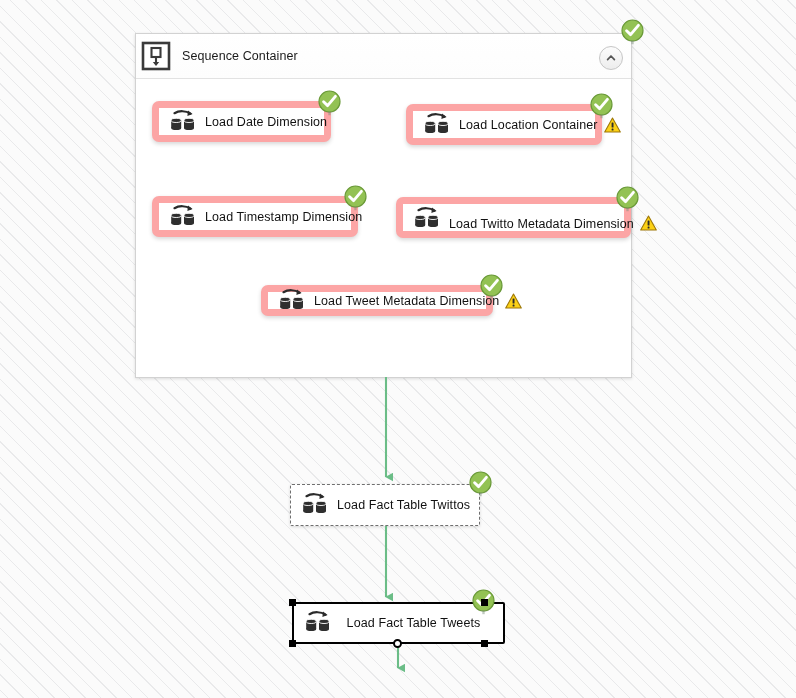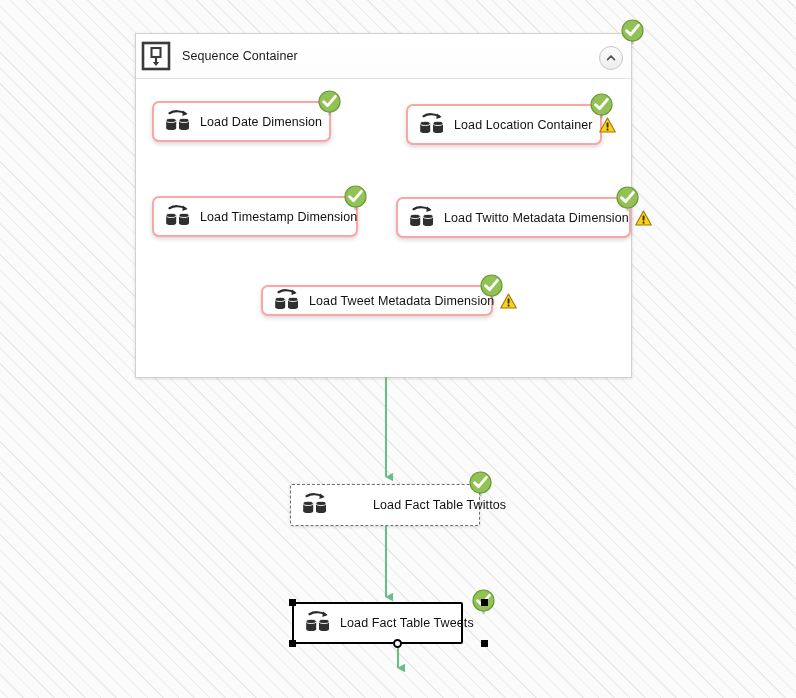--- a/index.html
+++ b/index.html
@@ -84,21 +84,21 @@
   .container-body {
     position: relative;
     width: 100%;
     height: 299px;
   }
 
   
   .task {
     position: absolute;
     background: #ffffff;
-    border: 2px solid #fca5a5;
+    border: 7px solid #fca5a5;
     border-radius: 7px;
     box-shadow: 0 2px 4px rgba(0,0,0,0.16);
     box-sizing: border-box;
     display: flex;
     align-items: center;
     cursor: pointer;
   }
   .task.sel-dashed {
     border: 1px dashed #6f6f6f;
     border-radius: 2px;
@@ -308,21 +308,21 @@
         </span>
         <span class="task-label">Load Timestamp Dimension</span>
         <span class="warn-spacer"></span>
       </div>
       <span class="status-badge" style="left:207px; top:105px;">
         <svg width="27" height="27">
             <use href="#sym-green-check"></use>
           </svg>
       </span>
 
-      <div class="task" style="left:260px; top:118px; width:235px; height:41px;">
+      <div class="task" style="left:260px; top:118px; width:235px; height:41px;align-items:flex-end;">
         <span class="task-icon">
           <svg width="30" height="24">
               <use href="#sym-dataflow"></use>
             </svg>
         </span>
         <span class="task-label">Load Twitto Metadata Dimension</span>
         <span class="warn-icon">
           <svg width="17" height="16">
               <use href="#sym-warning"></use>
             </svg>
@@ -355,36 +355,36 @@
 
     </div>
   </div>
 
   <span class="status-badge" style="left:620px; top:18px;">
     <svg width="27" height="27">
         <use href="#sym-green-check"></use>
       </svg>
   </span>
 
-  <div class="task sel-dashed" style="left:290px; top:484px; width:190px; height:42px;gap:36px;">
+  <div class="task sel-dashed" style="left:290px; top:484px; width:190px; height:42px;">
     <span class="task-icon">
       <svg width="30" height="24">
           <use href="#sym-dataflow"></use>
         </svg>
     </span>
     <span class="task-label">Load Fact Table Twittos</span>
     <span class="warn-spacer"></span>
   </div>
   <span class="status-badge" style="left:468px; top:470px;">
     <svg width="27" height="27">
         <use href="#sym-green-check"></use>
       </svg>
   </span>
 
-  <div class="task sel-solid" style="left:292px; top:602px; width:171px; height:42px;">
+  <div class="task sel-solid" style="left:292px; top:602px; width:213px; height:42px;">
     <span class="task-icon">
       <svg width="30" height="24">
           <use href="#sym-dataflow"></use>
         </svg>
     </span>
     <span class="task-label">Load Fact Table Tweets</span>
     <span class="warn-spacer"></span>
   </div>
   <span class="handle" style="left:289px; top:599px;"></span>
   <span class="handle" style="left:481px; top:599px;"></span>

